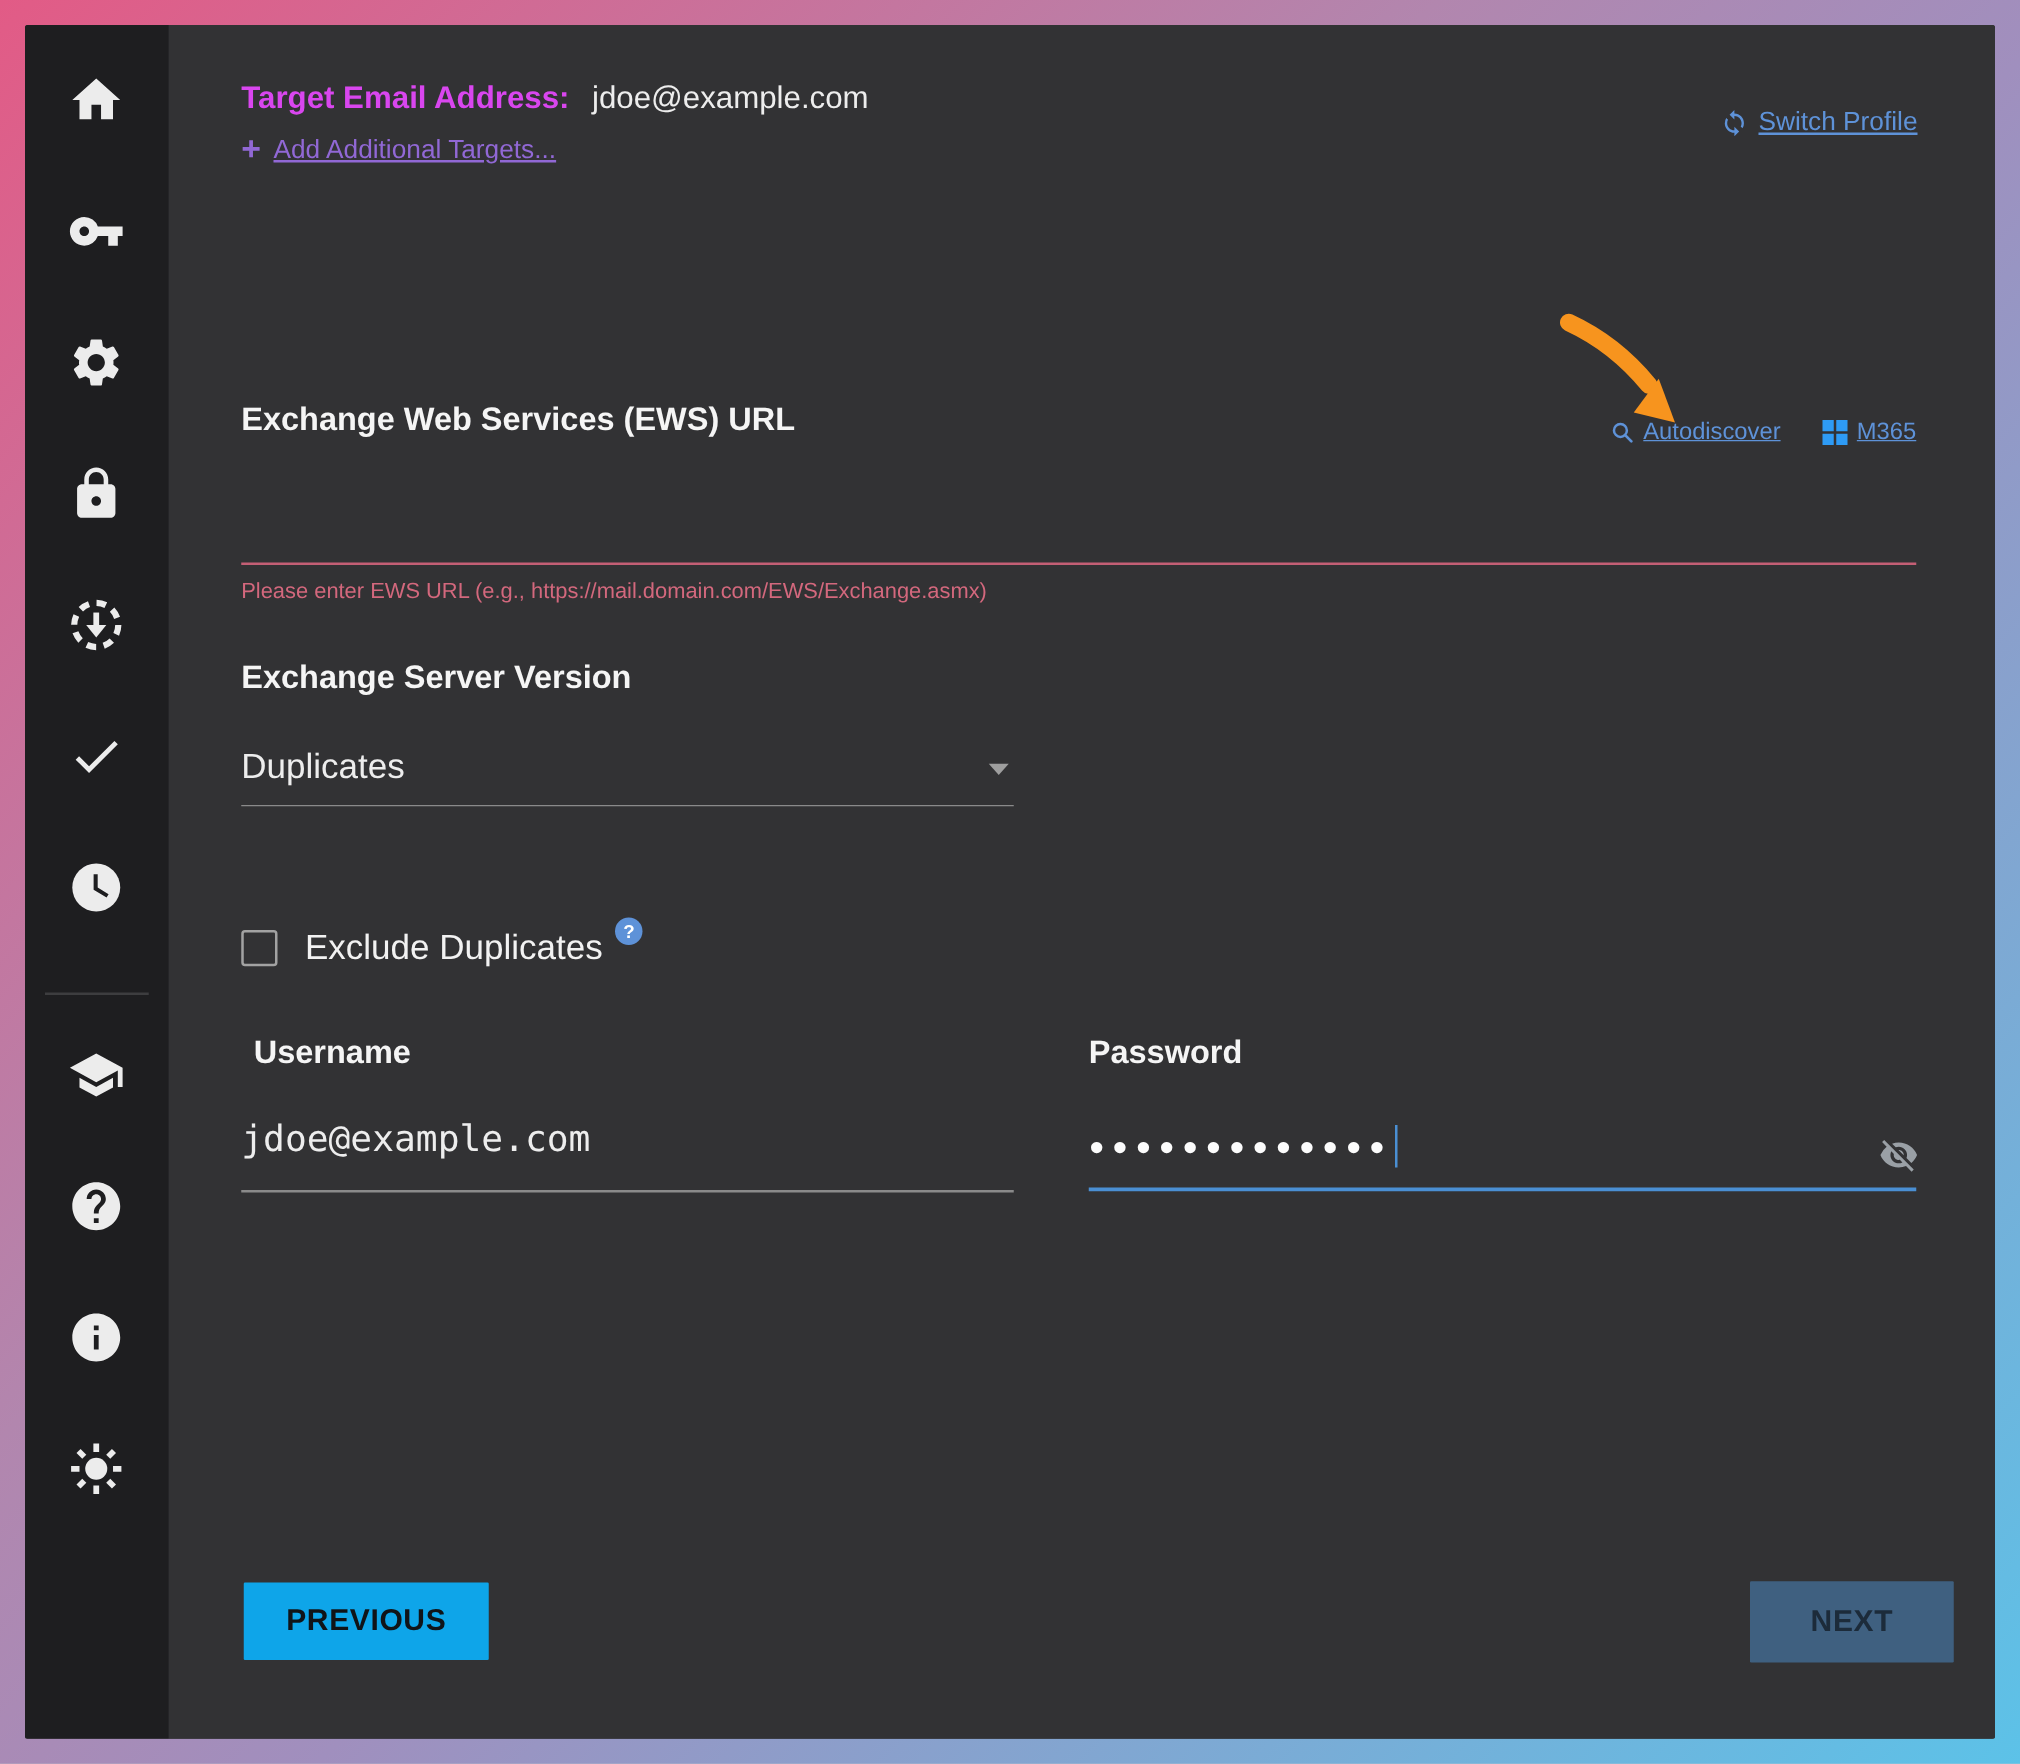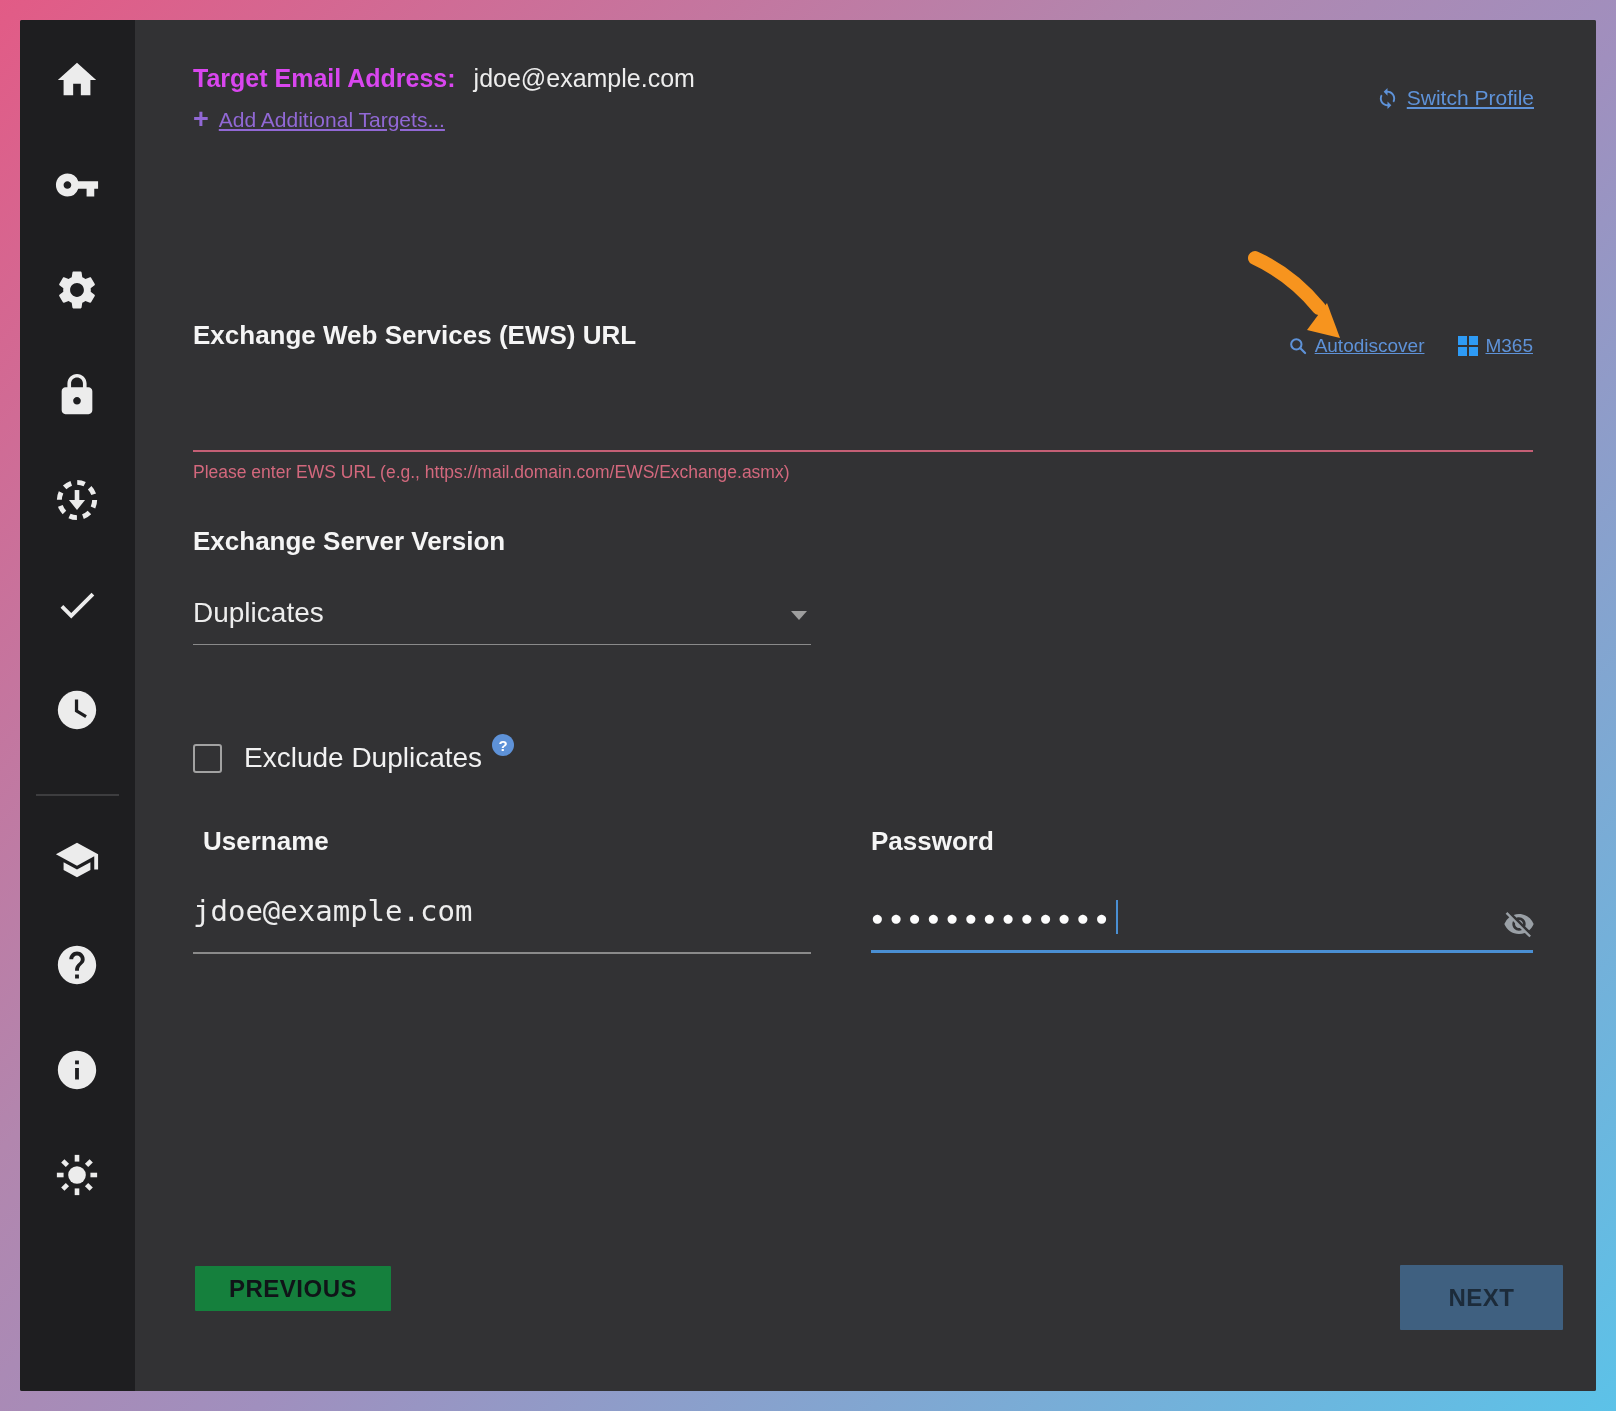--- a/index.html
+++ b/index.html
@@ -64,21 +64,21 @@
   .user-underline{left:58px;top:932px;width:618px;height:1.5px;background:#8A8A8A;}
   .pass-value{left:736px;top:880px;display:flex;align-items:center;}
   .dots{color:#FCFCFC;font-size:21px;letter-spacing:6px;line-height:1;}
   .caret{width:2.5px;height:34px;background:#4A8FD3;margin-left:2px;}
   .pass-underline{left:736px;right:63px;top:930px;height:3px;background:#4A8FD3;}
   .eye{left:1368px;top:888px;width:32px;height:32px;cursor:pointer;}
   .eye svg{width:32px;height:32px;fill:#9AA0A6;}
   
   .btn{display:flex;align-items:center;justify-content:center;font-weight:bold;font-size:24px;
     letter-spacing:.5px;cursor:pointer;border:none;border-radius:1px;}
-  .btn-prev{left:60px;top:1246px;width:196px;height:45px;background:#15803d;color:#101418;}
+  .btn-prev{left:60px;top:1246px;width:196px;height:62px;background:#0ea5e9;color:#101418;}
   .btn-next{left:1265px;top:1245px;width:163px;height:65px;background:#3F6080;color:#1C2B3A;}
 </style>
 </head>
 <body>
 
 <div class="window">
 
   <nav class="sidebar">
     <div class="s-icon" style="top:36px">
       <svg viewBox="0 0 24 24">

